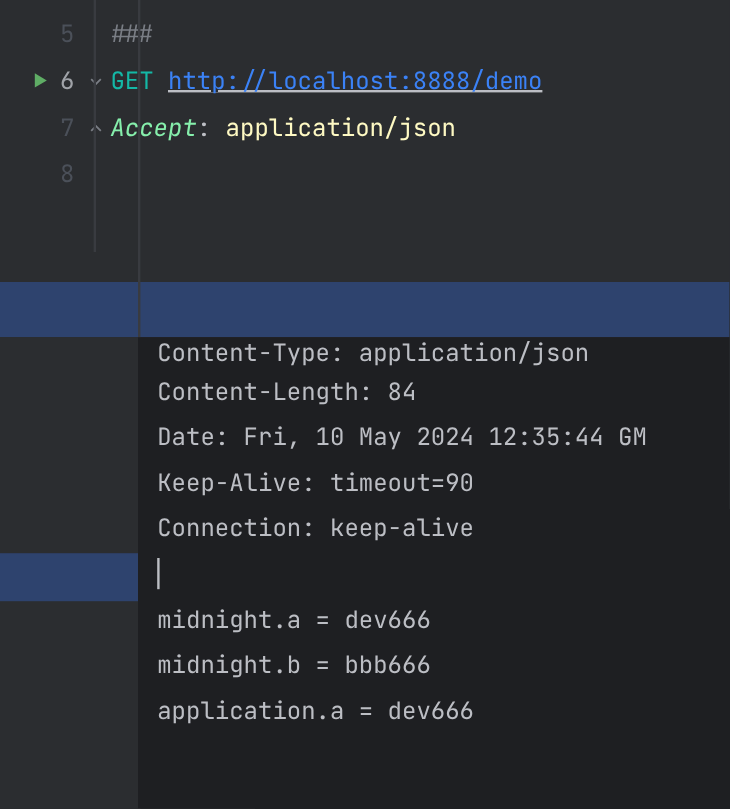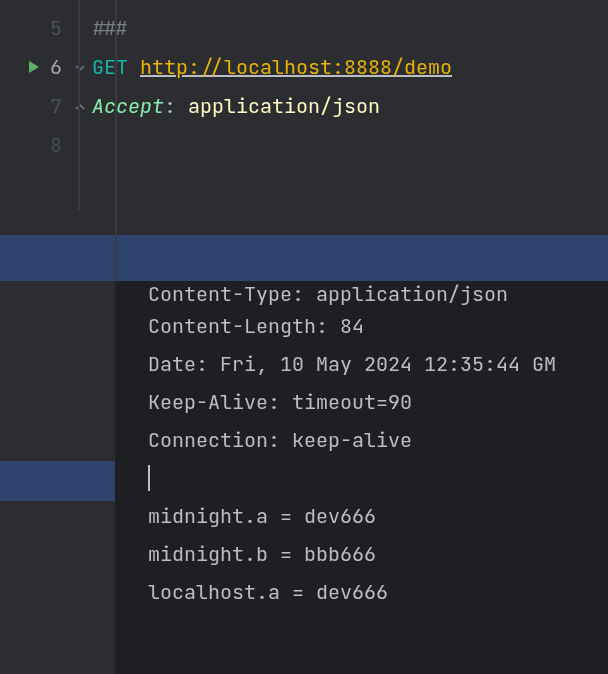--- a/index.html
+++ b/index.html
@@ -63,21 +63,21 @@
   }
   .code-line {
     height: 39px;
     display: flex;
     align-items: center;
     white-space: pre;
   }
   .tok-comment { color: #7a7e85; }
   .tok-method { color: #14b8a6; }
   .tok-url {
-    color: #eab308;
+    color: #3b82f6;
     text-decoration: underline;
     text-decoration-color: #bcbec4;
   }
   .tok-header { color: #86efac; font-style: italic; }
   .tok-colon { color: #bcbec4; }
   .tok-value { color: #fef9c3; }
 
   .separator-bar {
     height: 46px;
     background: #2e436e;
@@ -106,21 +106,21 @@
     background: #393b40;
     position: absolute;
     left: 115px;
     top: 0;
     bottom: 0;
   }
   .output-body {
     flex: 1;
     background: #1e1f22;
     padding-top: 0;
-    padding-left: 33px;
+    padding-left: 16px;
     position: relative;
   }
   .out-line {
     height: 38px;
     display: flex;
     align-items: center;
     color: #bcbec4;
     font-size: 20px;
     white-space: pre;
   }
@@ -195,15 +195,15 @@
   <div class="output-vline"></div>
   <div class="output-body">
     <div class="out-line cut">Content-Type: application/json</div>
     <div class="out-line">Content-Length: 84</div>
     <div class="out-line">Date: Fri, 10 May 2024 12:35:44 GM</div>
     <div class="out-line">Keep-Alive: timeout=90</div>
     <div class="out-line">Connection: keep-alive</div>
     <div class="out-line"><span class="cursor"></span></div>
     <div class="out-line">midnight.a = dev666</div>
     <div class="out-line">midnight.b = bbb666</div>
-    <div class="out-line">localhost.a = dev666</div>
+    <div class="out-line">application.a = dev666</div>
   </div>
 </div>
 
 </body></html>

